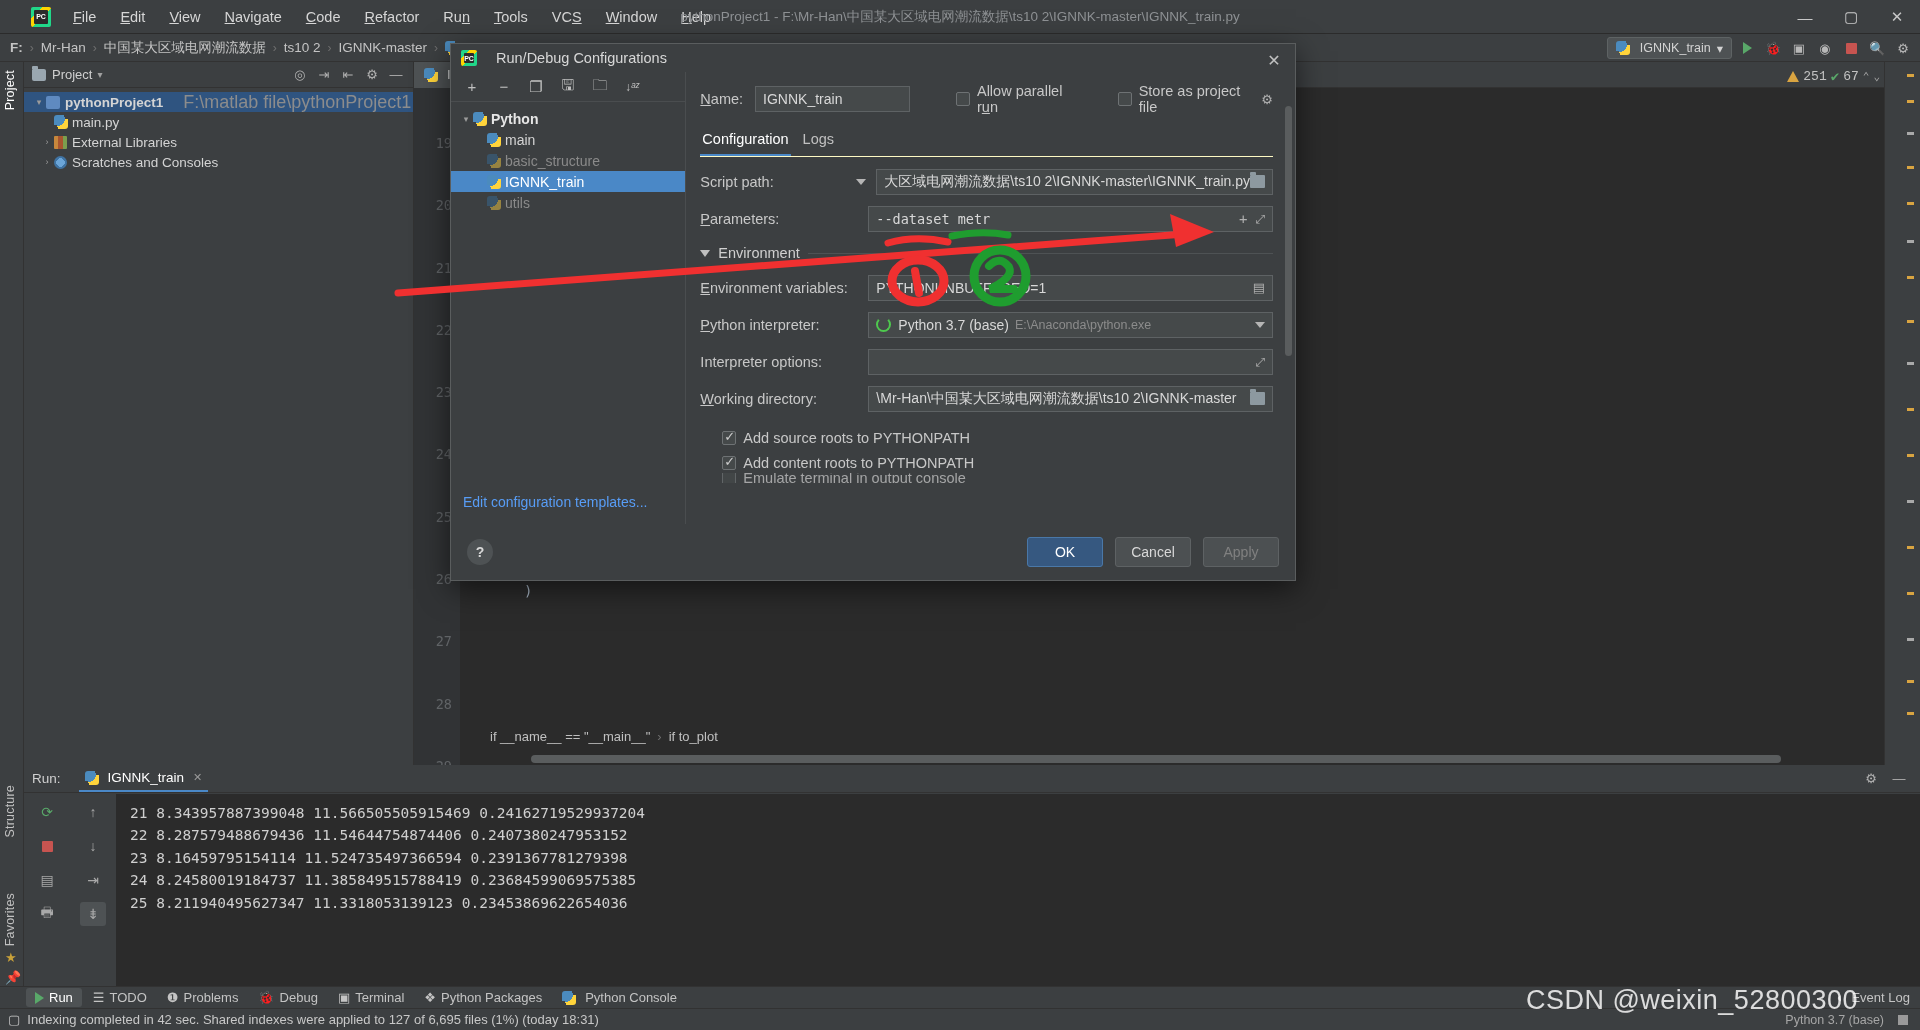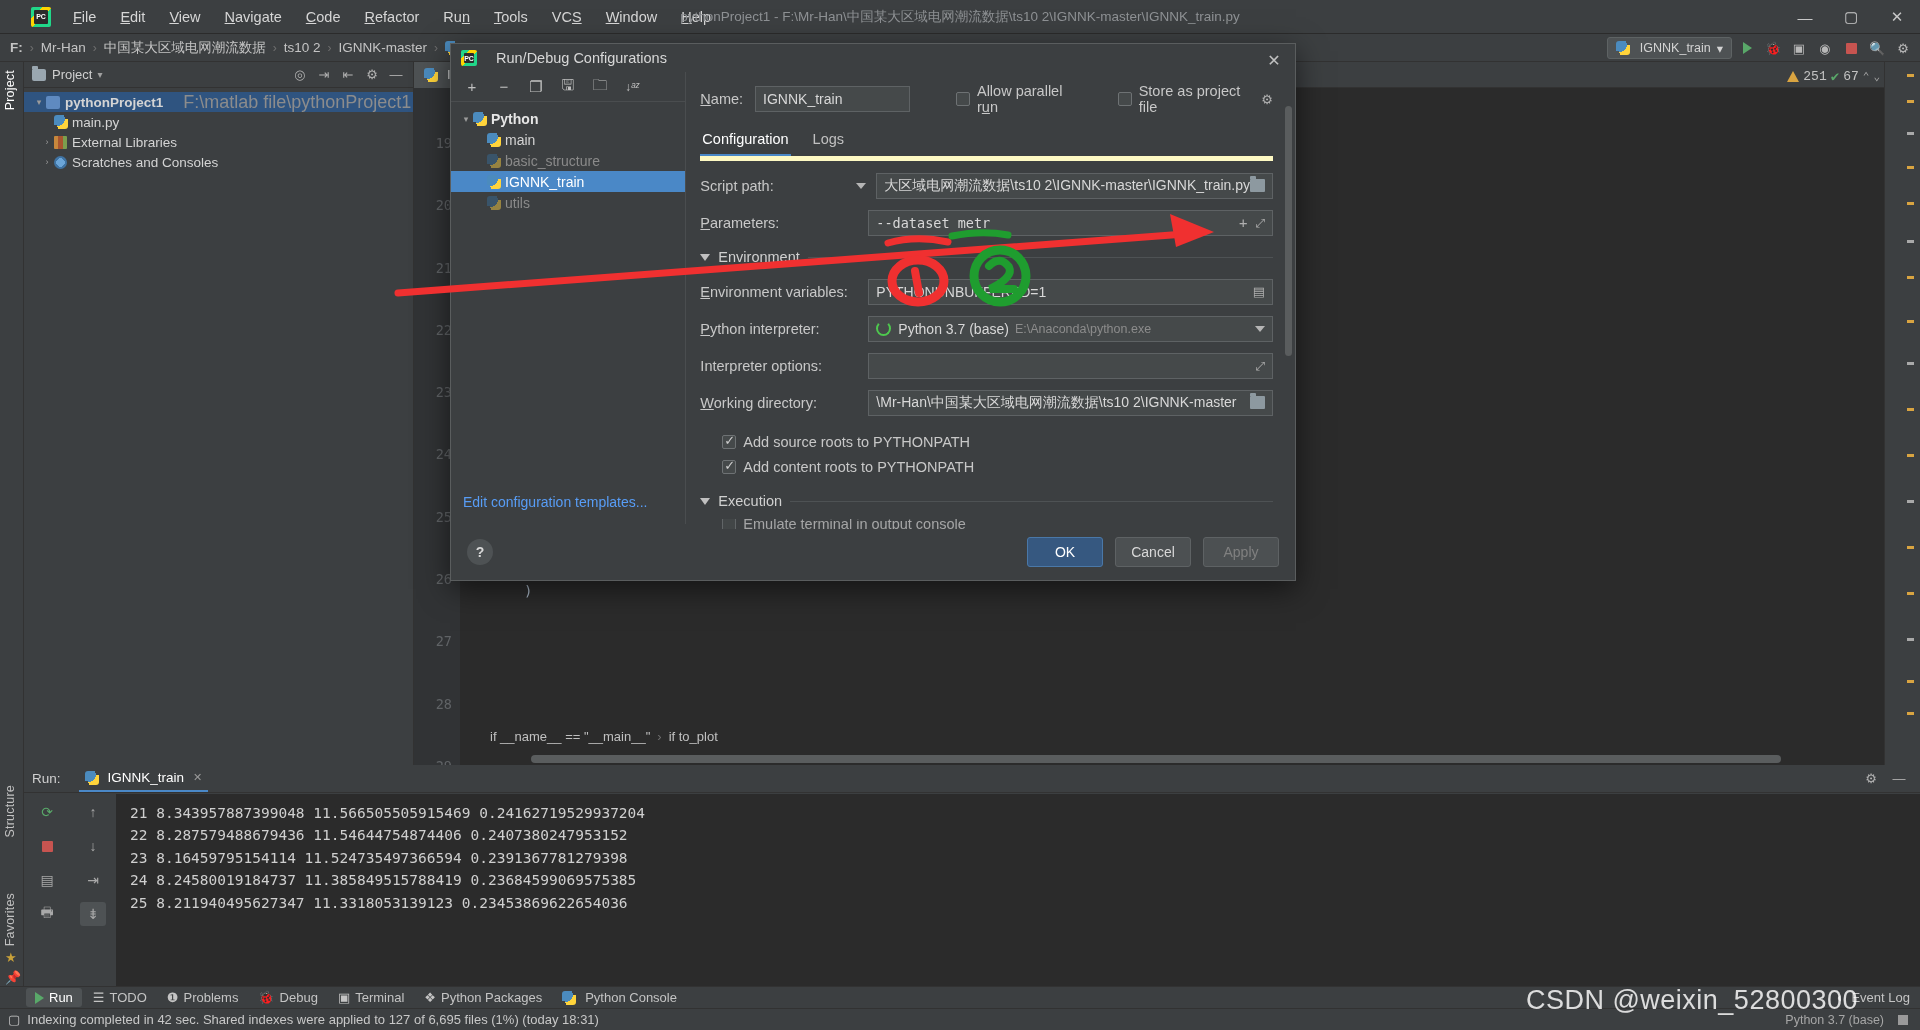--- a/index.html
+++ b/index.html
@@ -220,21 +220,21 @@
   .txtfield {
     background: #45494a; border: 1px solid #5e6264; height: 26px; color: #d8d8d8;
     font-size: 14px; display: flex; align-items: center; padding: 0 7px; position: relative;
   }
   .txtfield.mono { font-family: "DejaVu Sans Mono", monospace; font-size: 13.5px; }
   .chkbox { width: 14px; height: 14px; border: 1px solid #6e7274; background: #45494a; display: inline-block; position: relative; flex: none; border-radius: 2px; }
   .chkbox.checked::after {
     content: "✓"; position: absolute; left: 1px; top: -3px; font-size: 13px; color: #cdcdcd;
   }
   .chkwrap { display: flex; align-items: center; gap: 7px; font-size: 14.5px; color: #c8c8c8; }
-  .tabs-row { display: flex; gap: 20px; margin-top: 6px; border-bottom: 5px solid #fef9c3; }
+  .tabs-row { display: flex; gap: 10px; margin-top: 6px; border-bottom: 1px solid #fef9c3; }
   .dtab { font-size: 14.5px; color: #c0c0c0; padding: 5px 2px 7px; }
   .dtab.sel { color: #ffffff; border-bottom: 2px solid #4a88c7; }
   .frow { display: flex; align-items: center; height: 37px; gap: 10px; }
   .frow .fld-label { width: 158px; flex: none; }
   .fgrow { flex: 1; }
   .caret-down { width: 0; height: 0; border-left: 5px solid transparent; border-right: 5px solid transparent; border-top: 6px solid #b5b5b5; }
   .browse-ic { width: 15px; height: 13px; background: #9aa7b0; border-radius: 1px; position: relative; flex: none; opacity: .85; }
   .browse-ic::before { content:""; position:absolute; left:0; top:-3px; width:6px; height:3px; background:#9aa7b0; border-radius:1px 1px 0 0; }
   .expand-ic { color: #b0b0b0; font-size: 12px; }
   .section-hdr { display: flex; align-items: center; gap: 8px; height: 32px; font-size: 14.5px; color: #d0d0d0; }
@@ -653,25 +653,20 @@
 
         <div class="chkwrap" style="margin:13px 0 0 22px;">
           <span class="chkbox checked"></span>
           <span>Add source roots to PYTHONPATH</span>
         </div>
         <div class="chkwrap" style="margin:9px 0 0 22px;">
           <span class="chkbox checked"></span>
           <span>Add content roots to PYTHONPATH</span>
         </div>
 
-        <div class="section-hdr" style="margin-top:10px;">
-          <span class="tri"></span>
-          <span>Execution</span>
-          <span class="rule"></span>
-        </div>
         <div class="chkwrap" style="margin:2px 0 0 22px; overflow:hidden; height:10px; opacity:.75;">
           <span class="chkbox"></span>
           <span>Emulate terminal in output console</span>
         </div>
 
         <div class="dlg-scroll"></div>
       </div>
     </div>
 
     <div class="dlg-footer">

